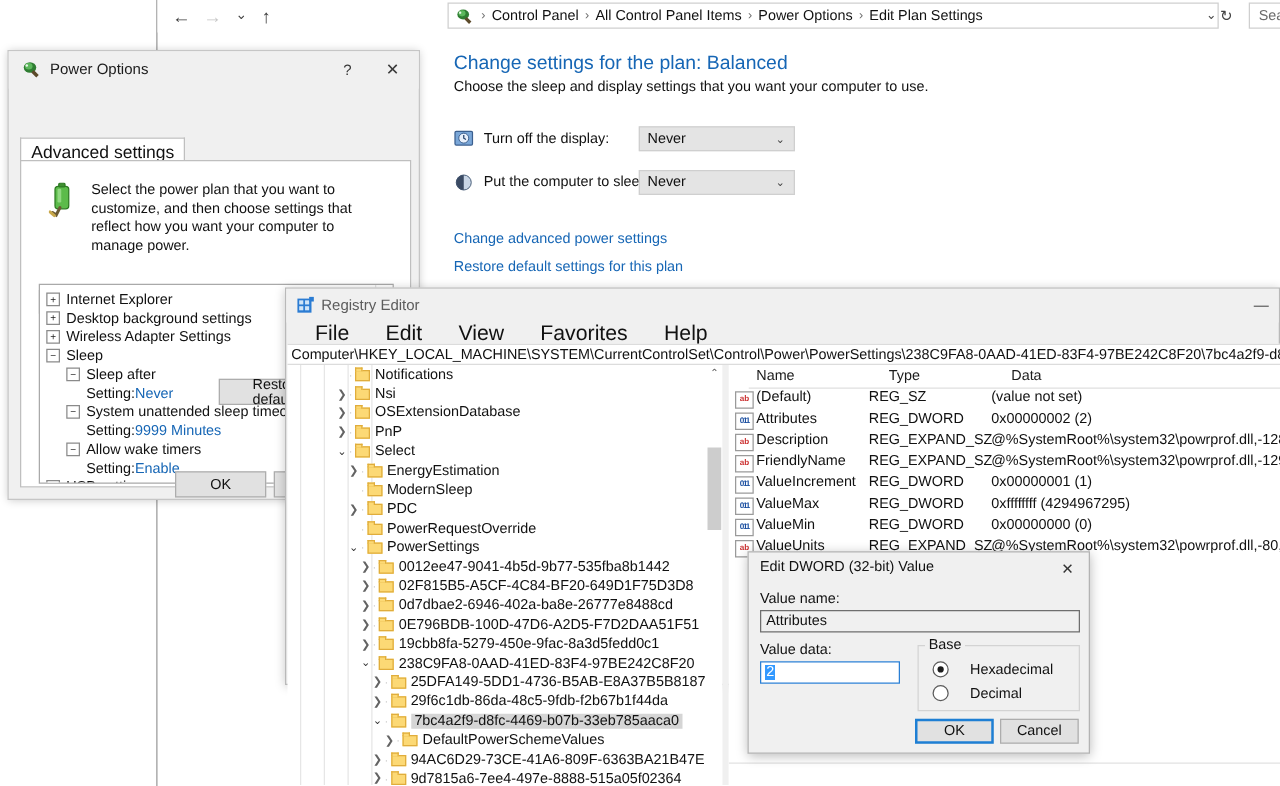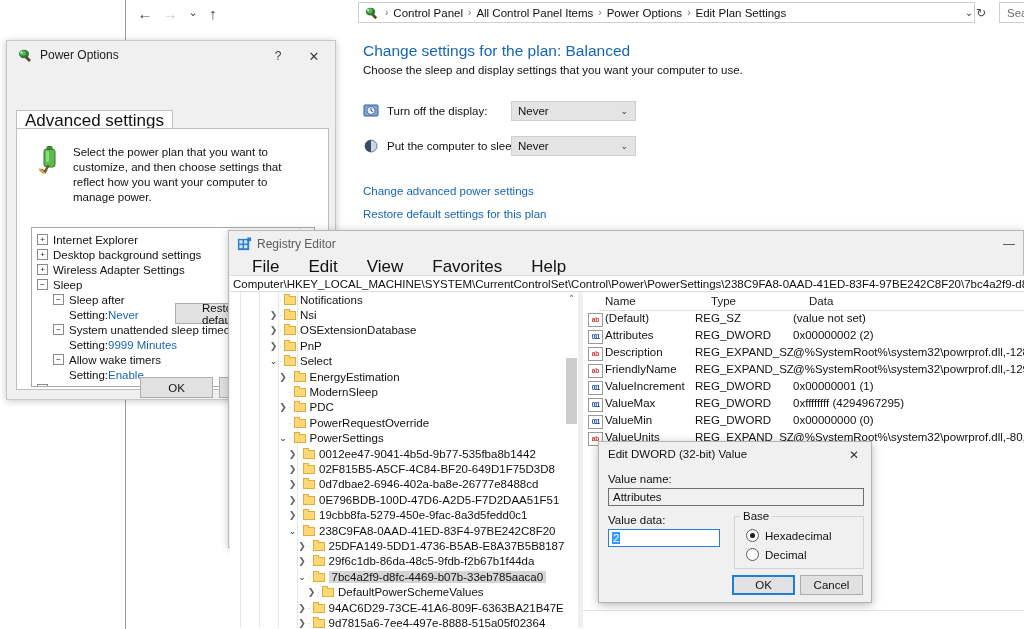--- a/index.html
+++ b/index.html
@@ -42,22 +42,22 @@
   #cp-link2{left:363px;top:208px;font-size:11.5px;color:#1666b5;white-space:nowrap;}
 
   
   #po-dialog{left:6px;top:40px;width:330px;height:360px;background:#f0f0f0;
     border:1px solid #c6c6c6;box-sizing:border-box;box-shadow:0 1px 7px rgba(0,0,0,.22);}
   #po-title{height:30px;position:relative;background:#f0f0f0;}
   #po-title .t{position:absolute;left:33px;top:7px;font-size:12px;color:#1b1b1b;}
   #po-help{position:absolute;right:46px;top:5px;width:22px;height:20px;display:flex;align-items:center;justify-content:center;color:#3b3b3b;font-size:12px;}
   #po-close{position:absolute;right:10px;top:5px;width:22px;height:20px;display:flex;align-items:center;justify-content:center;color:#3b3b3b;font-size:13px;}
   #po-tab{position:absolute;left:9px;top:69px;height:19px;padding:0 8px;background:#fff;
-    border:1px solid #bfbfbf;border-bottom:none;box-sizing:border-box;font-size:17px;color:#111;
-    display:flex;align-items:flex-start;}
+    border:1px solid #bfbfbf;border-bottom:none;box-sizing:border-box;font-size:14px;color:#111;
+    display:flex;align-items:flex-end;}
   #po-panel{position:absolute;left:9px;top:87px;width:313px;height:262px;background:#fff;
     border:1px solid #bfbfbf;box-sizing:border-box;}
   #po-desc{position:absolute;left:56px;top:16px;width:238px;font-size:11.5px;color:#111;line-height:15px;}
   #po-batt{position:absolute;left:22px;top:17px;width:26px;height:30px;}
   #po-plan{position:absolute;left:14px;top:70px;width:195px;height:19px;background:#e4e4e4;
     border:1px solid #c3c3c3;box-sizing:border-box;display:flex;align-items:center;padding-left:6px;font-size:11.5px;margin-top:33px;}
   #po-plan .chev{position:absolute;right:7px;top:4px;color:#3a3a3a;font-size:9px;}
   #po-list{position:absolute;left:14px;top:98px;width:284px;height:160px;background:#fff;
     border:1px solid #a9a9a9;box-sizing:border-box;overflow:hidden;}
   .tree-line{height:15px;display:flex;align-items:center;font-size:11.5px;color:#111;white-space:nowrap;}
@@ -125,21 +125,21 @@
   #dw-close{position:absolute;right:7px;top:4px;width:20px;height:18px;display:flex;align-items:center;justify-content:center;font-size:12px;color:#333;}
   #dw-lbl-name{position:absolute;left:9px;top:31px;font-size:11.5px;color:#111;}
   #dw-name{position:absolute;left:9px;top:46px;width:256px;height:18px;background:#f0f0f0;
     border:1px solid #6e6e6e;box-sizing:border-box;display:flex;align-items:center;padding-left:4px;font-size:11.5px;color:#111;}
   #dw-lbl-data{position:absolute;left:9px;top:72px;font-size:11.5px;color:#111;}
   #dw-data{position:absolute;left:9px;top:87px;width:112px;height:18px;background:#fff;
     border:1px solid #2a7fd4;box-sizing:border-box;display:flex;align-items:center;padding-left:3px;font-size:11.5px;}
   #dw-data .seltext{background:#3399ff;color:#fff;padding:0 1px;}
   #dw-group{position:absolute;left:135px;top:74px;width:130px;height:53px;border:1px solid #d3d3d3;box-sizing:border-box;}
   #dw-group-lbl{position:absolute;left:141px;top:68px;background:#f0f0f0;padding:0 3px;font-size:11.5px;color:#111;}
-  .radio-row{position:absolute;display:flex;align-items:center;font-size:11.5px;color:#111;gap:6px;}
+  .radio-row{position:absolute;display:flex;align-items:center;font-size:11.5px;color:#111;gap:17px;}
   .radio{width:11px;height:11px;border:1px solid #5a5a5a;border-radius:50%;background:#fff;
     display:inline-flex;align-items:center;justify-content:center;flex:none;}
   .radio .dot{width:5px;height:5px;border-radius:50%;background:#1b1b1b;}
   #dw-ok{position:absolute;left:133px;top:133px;width:63px;height:20px;background:#e1e1e1;
     border:2px solid #1e7fd4;box-sizing:border-box;font-size:11.5px;color:#111;display:flex;align-items:center;justify-content:center;}
   #dw-cancel{position:absolute;left:201px;top:133px;width:63px;height:20px;background:#e1e1e1;
     border:1px solid #adadad;box-sizing:border-box;font-size:11.5px;color:#111;display:flex;align-items:center;justify-content:center;}
 </style>
 </head>
 <body>

